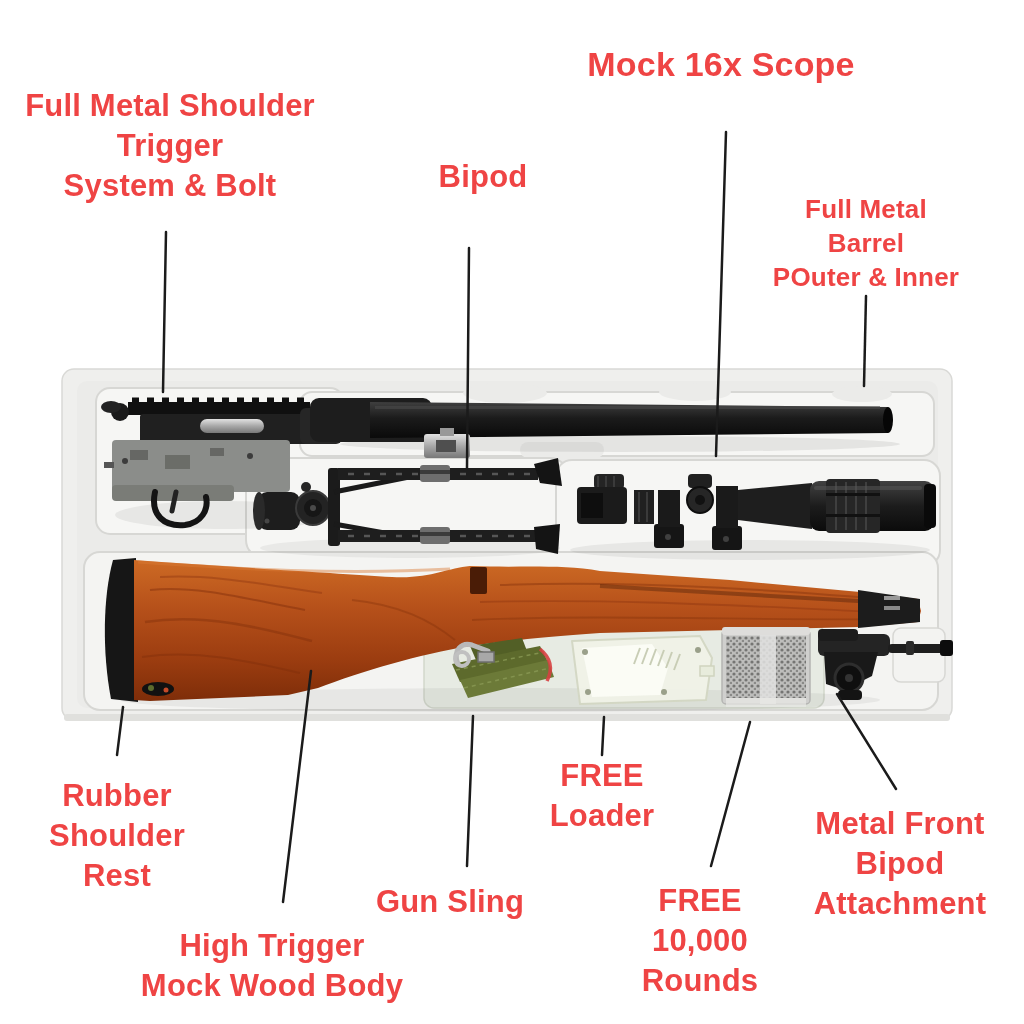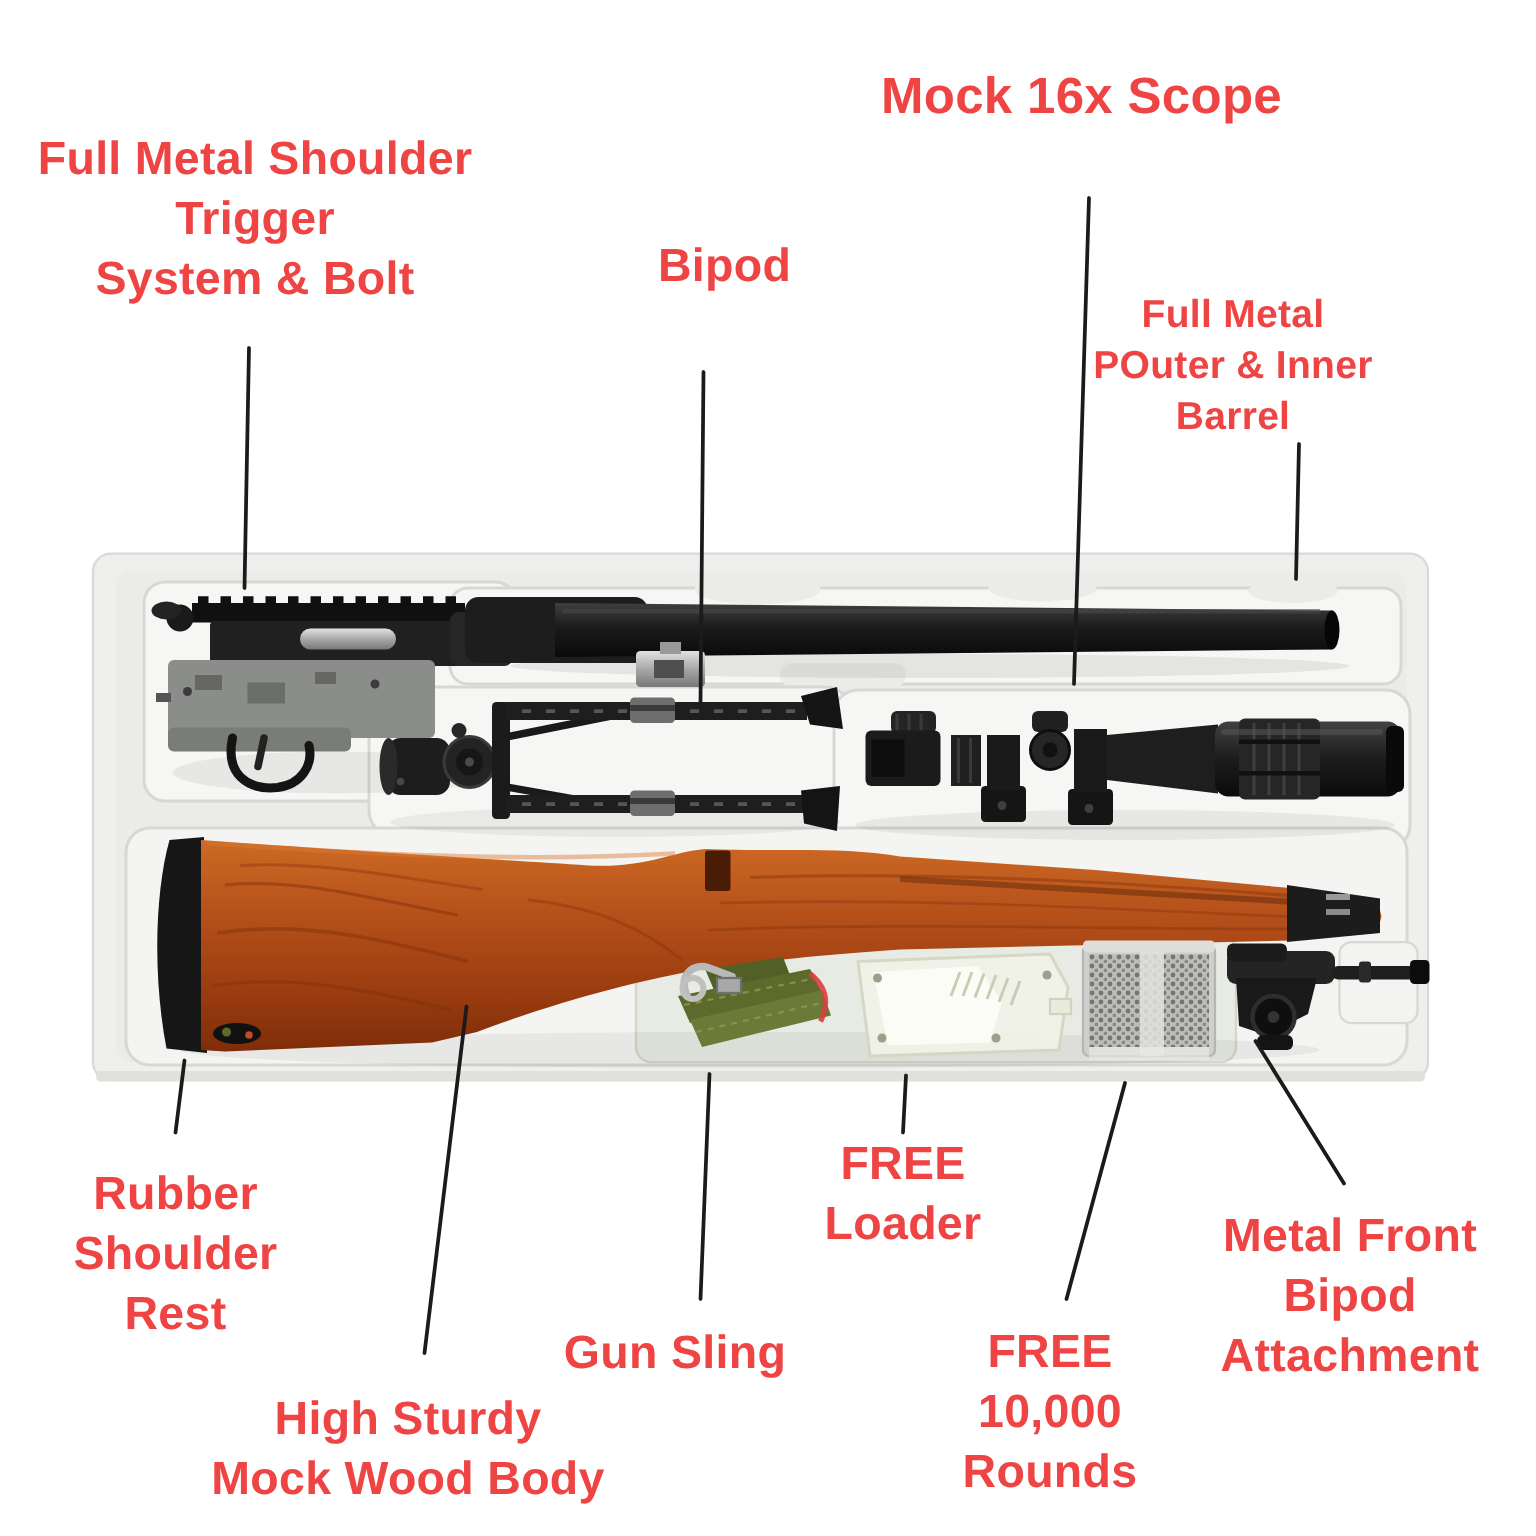--- a/index.html
+++ b/index.html
@@ -11,21 +11,21 @@
   .callout{
     position:absolute;transform:translateX(-50%);
     text-align:center;color:#ef4444;font-weight:700;
     font-size:31px;line-height:40px;letter-spacing:.2px;white-space:nowrap;
   }
   .callout .ln{display:block;}
   
   #co-trigger     {left:170px;top:86px;}
   #co-bipod       {left:483px;top:157px;}
   #co-scope       {left:721px;top:44px;font-size:34px;}
-  #co-barrel      {left:822px;top:192px;font-size:26px;line-height:34px;}
+  #co-barrel      {left:866px;top:192px;font-size:26px;line-height:34px;}
   #co-rest        {left:117px;top:728px;margin-top:48px;}
   #co-wood        {left:272px;top:926px;}
   #co-sling       {left:450px;top:882px;}
   #co-loader      {left:602px;top:756px;}
   #co-rounds      {left:700px;top:881px;}
   #co-attachment  {left:900px;top:804px;}
 </style>
 </head>
 <body>
 
@@ -279,32 +279,32 @@
   <div class="callout" id="co-bipod">
     <span class="ln">Bipod</span>
   </div>
 
   <div class="callout" id="co-scope">
     <span class="ln">Mock 16x Scope</span>
   </div>
 
   <div class="callout" id="co-barrel">
     <span class="ln">Full Metal</span>
+    <span class="ln">Barrel</span>
     <span class="ln">POuter &amp; Inner</span>
-    <span class="ln">Barrel</span>
   </div>
 
   <div class="callout" id="co-rest">
     <span class="ln">Rubber</span>
     <span class="ln">Shoulder</span>
     <span class="ln">Rest</span>
   </div>
 
   <div class="callout" id="co-wood">
-    <span class="ln">High Sturdy</span>
+    <span class="ln">High Trigger</span>
     <span class="ln">Mock Wood Body</span>
   </div>
 
   <div class="callout" id="co-sling">
     <span class="ln">Gun Sling</span>
   </div>
 
   <div class="callout" id="co-loader">
     <span class="ln">FREE</span>
     <span class="ln">Loader</span>

